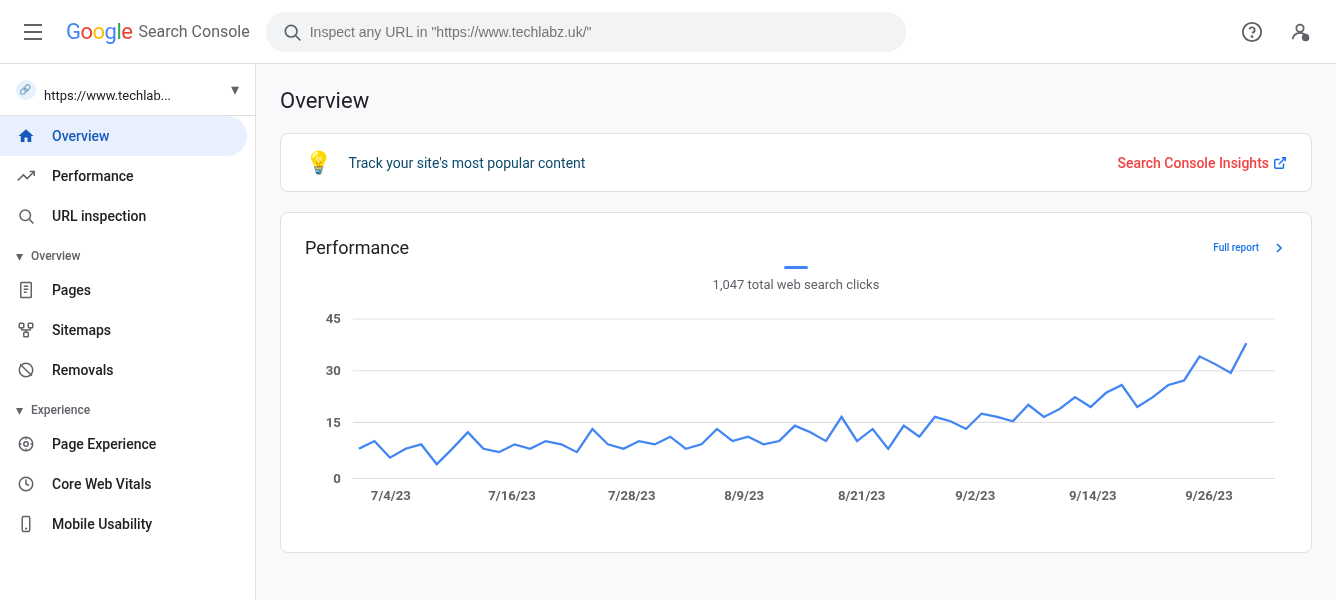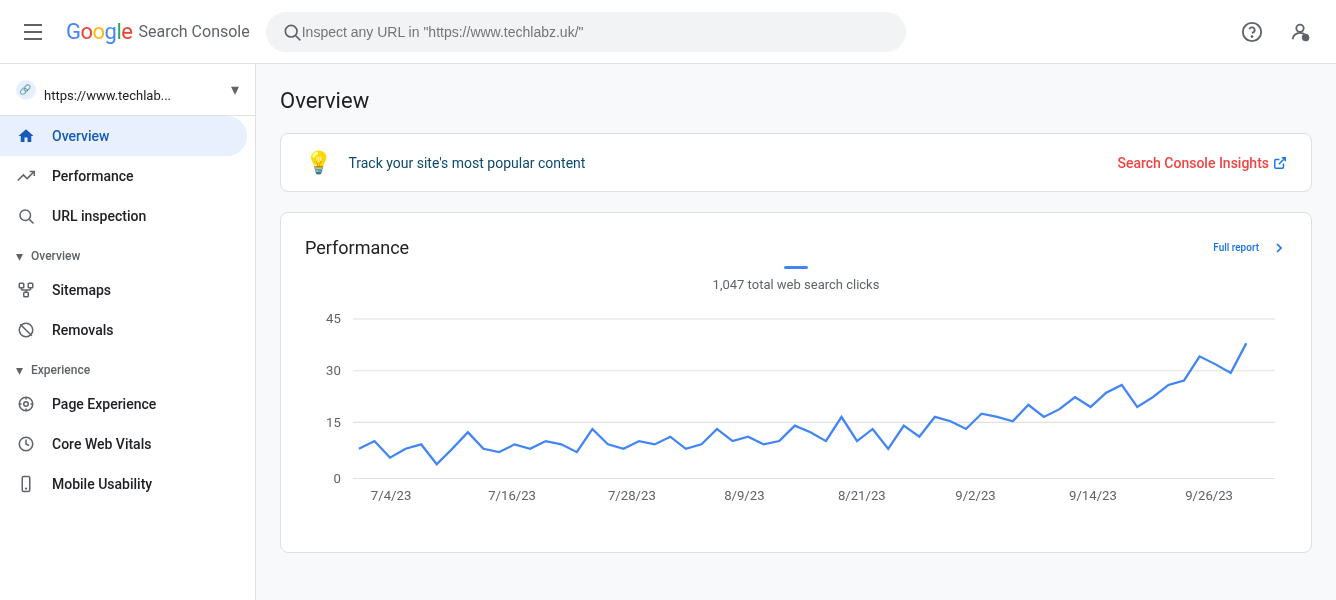--- a/index.html
+++ b/index.html
@@ -16,21 +16,21 @@
     .logo-google { font-size: 22px; font-weight: 400; letter-spacing: -0.5px; }
     .logo-g { color: #4285f4; }
     .logo-o1 { color: #ea4335; }
     .logo-o2 { color: #fbbc05; }
     .logo-g2 { color: #4285f4; }
     .logo-l { color: #34a853; }
     .logo-e { color: #ea4335; }
     .logo-sc { font-size: 16px; color: #5f6368; font-weight: 400; margin-left: 2px; }
     .search-bar {
       flex: 1; max-width: 640px; background: #f1f3f4; border-radius: 24px;
-      display: flex; align-items: center; padding: 0 16px; height: 40px; 
+      display: flex; align-items: center; padding: 0 16px; height: 40px; gap: 8px;
     }
     .search-icon-svg { color: #5f6368; flex-shrink: 0; }
     .search-input { border: none; background: transparent; outline: none; font-size: 14px; color: #5f6368; width: 100%; }
     .header-actions { display: flex; align-items: center; gap: 8px; margin-left: auto; }
     .header-icon { width: 40px; height: 40px; border-radius: 50%; display: flex; align-items: center; justify-content: center; cursor: pointer; color: #5f6368; font-size: 20px; }
 
     
     .layout { display: flex; flex: 1; overflow: hidden; }
 
     
@@ -77,21 +77,21 @@
     
     .card { background: #fff; border-radius: 8px; border: 1px solid #e0e0e0; padding: 24px; }
     .card-header { display: flex; align-items: center; justify-content: space-between; margin-bottom: 8px; }
     .card-title { font-size: 18px; font-weight: 400; color: #202124; }
     .card-link { color: #1a73e8; font-size: 10px; font-weight: 500; cursor: pointer; display: flex; align-items: center; gap: 12px; }
     .card-subtitle { display: flex; align-items: center; gap: 8px; margin-bottom: 16px; flex-direction: column; }
     .legend-line { width: 24px; height: 3px; background: #4285f4; border-radius: 2px; }
     .card-subtitle-text { font-size: 13px; color: #5f6368; }
 
     
-    .chart-container { position: relative; width: 100%; height: 220px; }
+    .chart-container { position: relative; width: 100%; height: 220px; font-weight: bold; }
     .chart-svg { width: 100%; height: 100%; }
     .chart-y-label { font-size: 11px; fill: #5f6368; }
     .chart-x-label { font-size: 11px; fill: #5f6368; }
     .chart-grid-line { stroke: #e0e0e0; stroke-width: 1; }
     .chart-line { fill: none; stroke: #4285f4; stroke-width: 2; }
   </style>
 </head>
 <body>
 
 <div class="header">
@@ -169,20 +169,31 @@
           </svg>
       </div>
       <span>URL inspection</span>
     </div>
 
     <div class="nav-section-header">
       <span class="chevron">▾</span>
       <span>Overview</span>
     </div>
 
+    <div class="nav-item">
+      <div class="nav-icon">
+        <svg width="18" height="18" viewBox="0 0 24 24" fill="none" stroke="#5f6368" stroke-width="2">
+            <rect x="5" y="2" width="14" height="20" rx="1"></rect>
+            <line x1="9" y1="7" x2="15" y2="7"></line>
+            <line x1="9" y1="11" x2="15" y2="11"></line>
+            <line x1="9" y1="15" x2="13" y2="15"></line>
+          </svg>
+      </div>
+      <span>Pages</span>
+    </div>
 
     <div class="nav-item">
       <div class="nav-icon">
         <svg width="18" height="18" viewBox="0 0 24 24" fill="none" stroke="#5f6368" stroke-width="2">
             <rect x="3" y="3" width="6" height="6" rx="1"></rect>
             <rect x="15" y="3" width="6" height="6" rx="1"></rect>
             <rect x="9" y="15" width="6" height="6" rx="1"></rect>
             <line x1="6" y1="9" x2="6" y2="12"></line>
             <line x1="18" y1="9" x2="18" y2="12"></line>
             <line x1="6" y1="12" x2="18" y2="12"></line>

